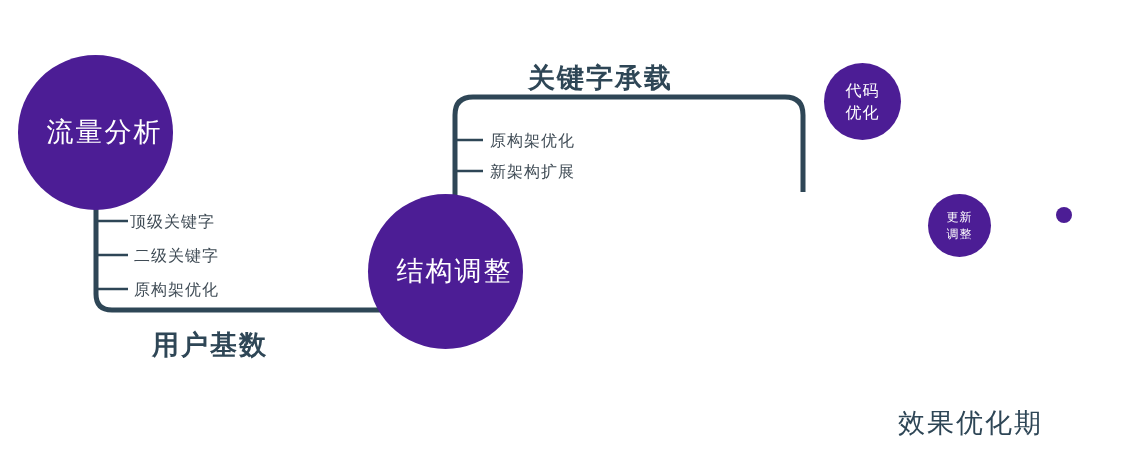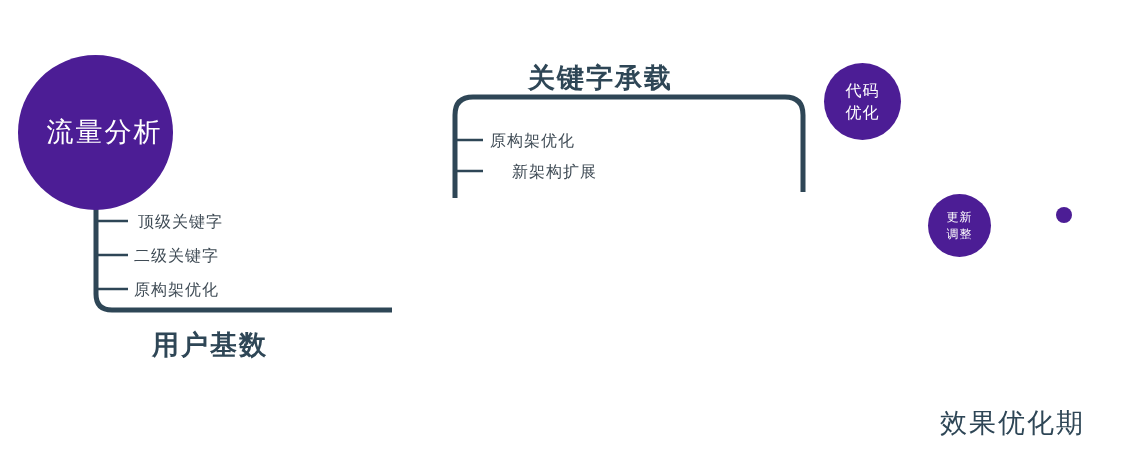--- a/index.html
+++ b/index.html
@@ -30,48 +30,51 @@
   .node-code      { left:824px; top:63px;  width:77px;  height:77px;  font-size:16px; letter-spacing:1px; }
   .node-link      { left:932px; top:38px;  width:140px; height:140px; font-size:27px; }
   .node-update    { left:928px; top:194px; width:63px;  height:63px;  font-size:12px; letter-spacing:1px; }
   .node-report    { left:932px; top:255px; width:113px; height:113px; font-size:24px; }
   .node-dot       { left:1056px; top:207px; width:16px; height:16px; }
 
   .lbl { position:absolute; color:#2e4656; }
   .lbl-big { font-size:27px; font-weight:600; letter-spacing:2px; white-space:nowrap; }
   .lbl-keyword-carry { left:528px; top:60px; }
   .lbl-user-base     { left:152px; top:327px; }
-  .lbl-footer        { left:940px; top:405px; font-size:27px; font-weight:500; letter-spacing:2px; white-space:nowrap; }
+  .lbl-footer        { left:898px; top:405px; font-size:27px; font-weight:500; letter-spacing:2px; white-space:nowrap; }
 
   .lbl-small { font-size:16px; color:#3f4b55; letter-spacing:1px; white-space:nowrap; }
-  .lbl-kw-0 { left:138px; top:212px; }
+  .lbl-kw-0 { left:130px; top:212px; }
   .lbl-kw-1 { left:134px; top:246px; }
   .lbl-kw-2 { left:134px; top:280px; }
   .lbl-arch-0 { left:490px; top:131px; }
-  .lbl-arch-1 { left:512px; top:162px;font-family:Liberation Serif, serif; }
+  .lbl-arch-1 { left:490px; top:162px;font-family:Liberation Serif, serif; }
 </style>
 </head>
 <body>
 
 <div class="canvas">
 
   <svg class="connectors" viewBox="0 0 1130 450" xmlns="http://www.w3.org/2000/svg">
     <path d="M96 200 L96 294 Q96 310 112 310 L392 310" fill="none" stroke="#2e4656" stroke-width="5"></path>
     <path d="M455 198 L455 115 Q455 97 473 97 L785 97 Q803 97 803 115 L803 192" fill="none" stroke="#2e4656" stroke-width="5"></path>
     <path d="M96 221 H128" stroke="#2e4656" stroke-width="2.5"></path>
     <path d="M96 255 H128" stroke="#2e4656" stroke-width="2.5"></path>
     <path d="M96 289 H128" stroke="#2e4656" stroke-width="2.5"></path>
     <path d="M455 140 H483" stroke="#2e4656" stroke-width="2.5"></path>
     <path d="M455 171 H483" stroke="#2e4656" stroke-width="2.5"></path>
   </svg>
 
   <div class="node node-traffic">
     <span class="one-line">流量分析</span>
   </div>
 
+  <div class="node node-structure">
+    <span class="one-line">结构调整</span>
+  </div>
 
 
   <div class="node node-code">
     <span class="wrap2">代码优化</span>
   </div>
 
 
   <div class="node node-update">
     <span class="wrap2">更新调整</span>
   </div>

